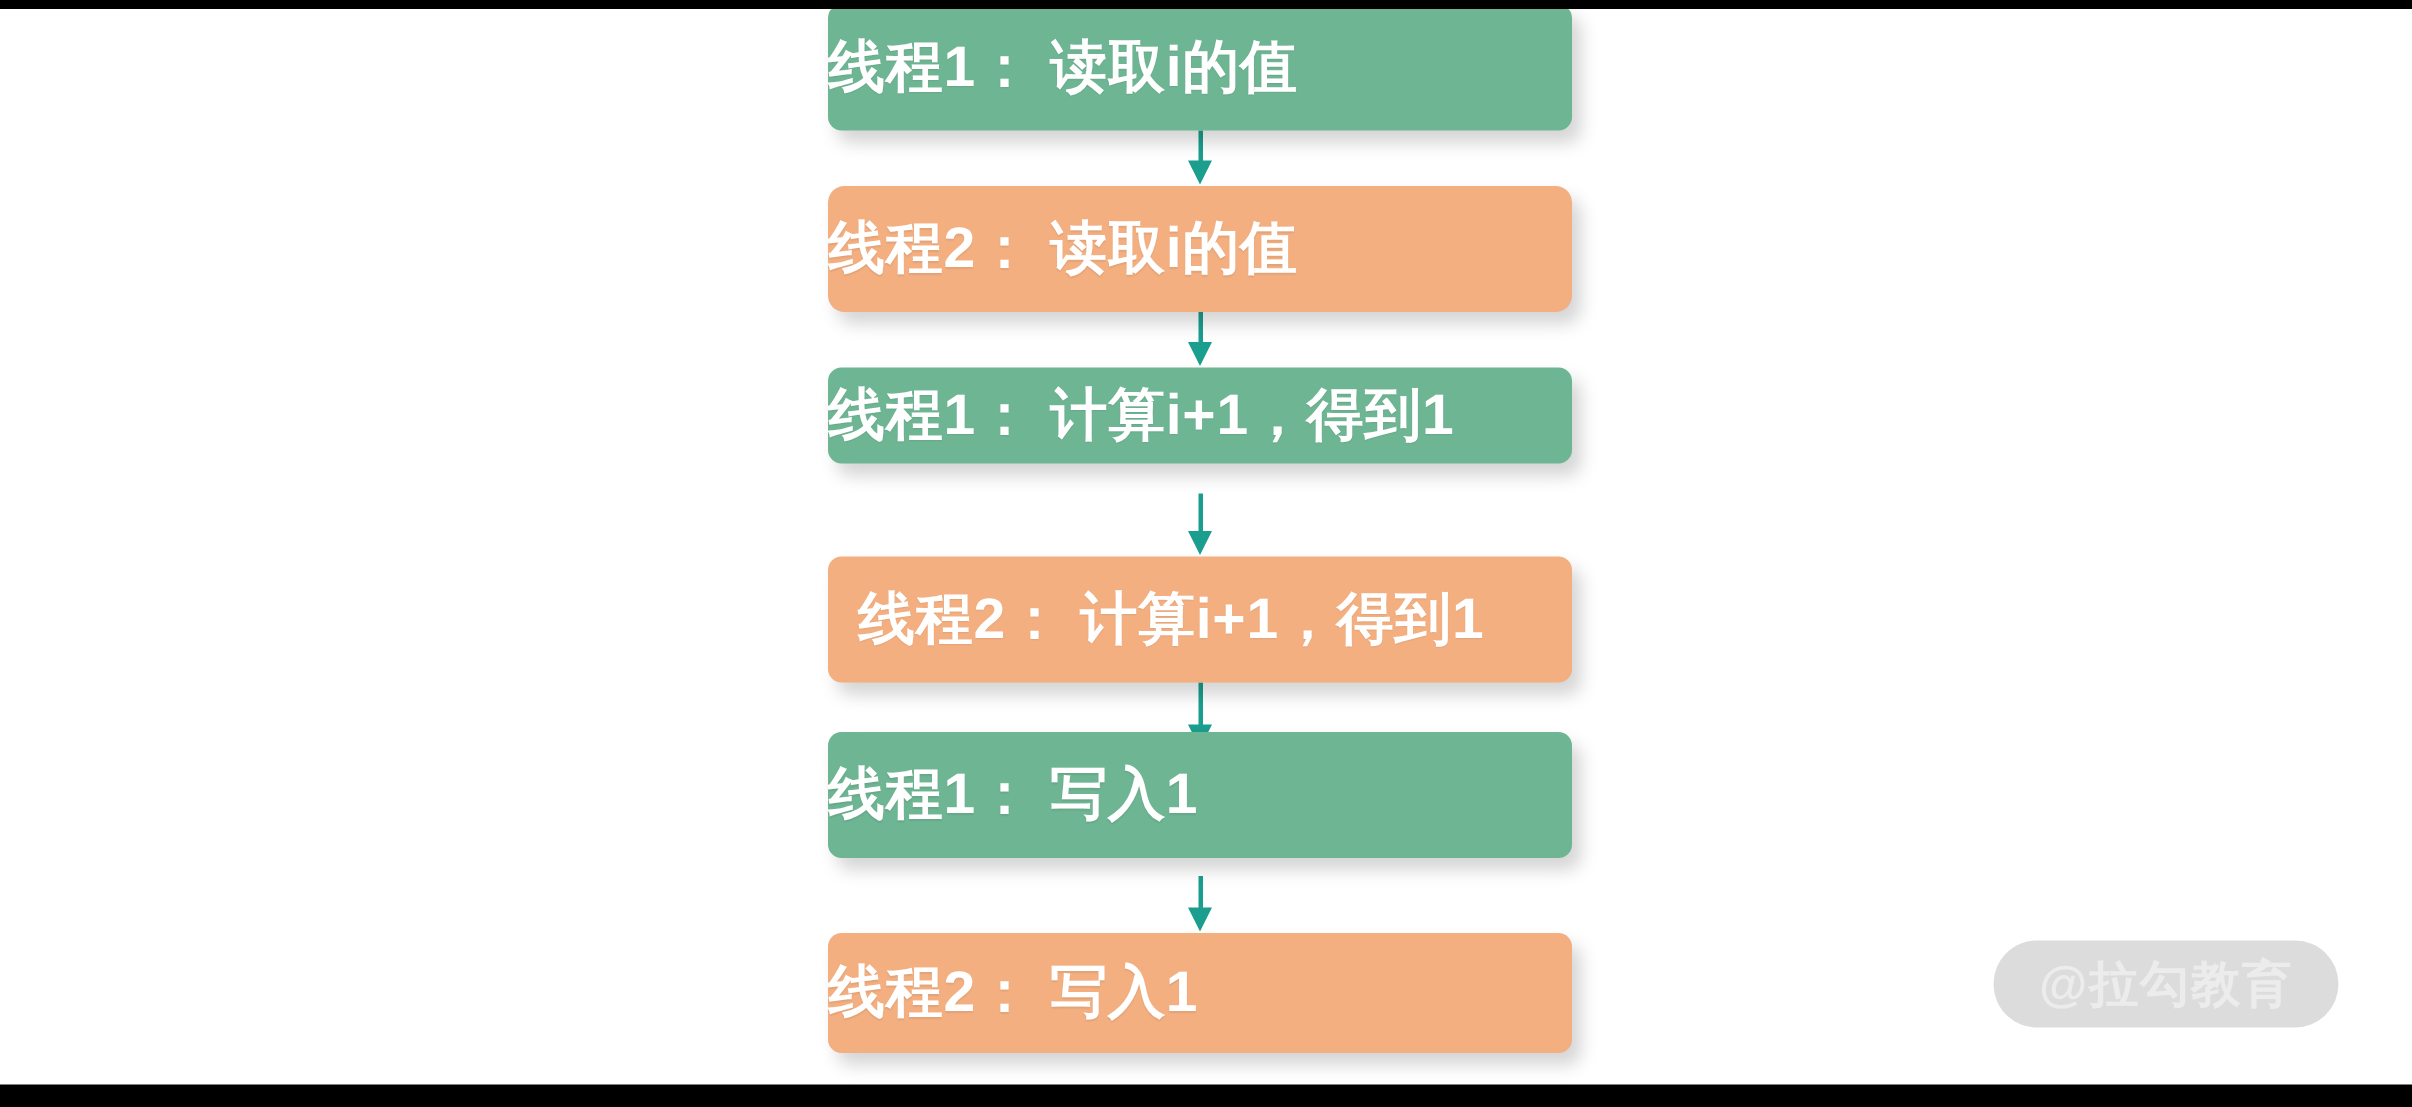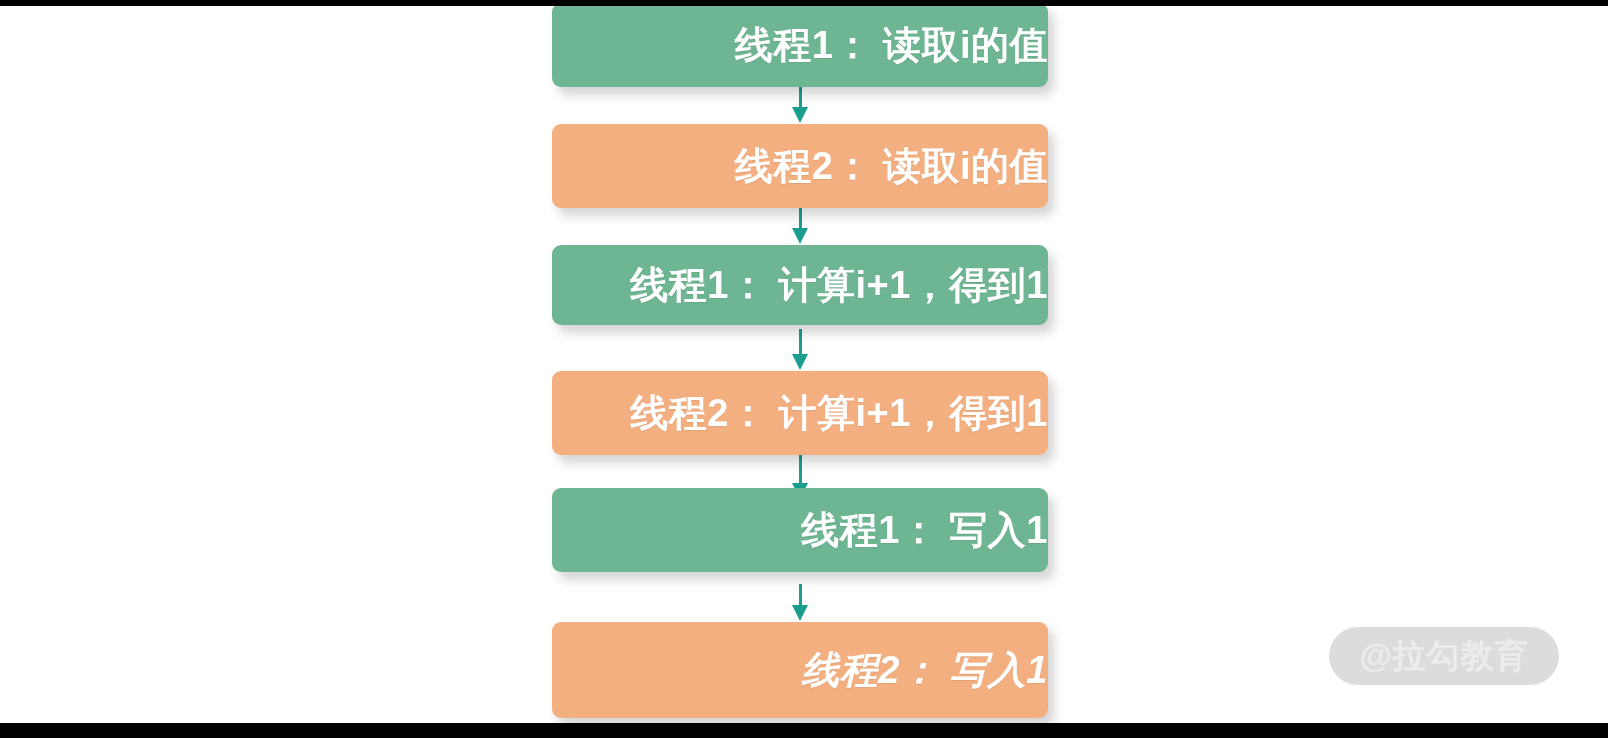--- a/index.html
+++ b/index.html
@@ -38,21 +38,21 @@
   }
 
   .node {
     position: absolute;
     left: 12px;
     width: 496px;
     box-sizing: border-box;
     border-radius: 9px;
     display: flex;
     align-items: center;
-    justify-content: flex-end;
+    justify-content: flex-start;
     color: #ffffff;
     font-size: 38px;
     font-weight: 600;
     letter-spacing: 0.5px;
     line-height: 1;
     text-shadow: 0 1px 1px rgba(0,0,0,0.07);
     box-shadow: 6px 8px 11px rgba(0,0,0,0.17);
   }
 
   .node.green  { background: #6eb593; }
@@ -127,33 +127,33 @@
       <div class="head" style="top: 28px;"></div>
     </div>
     <div class="connector" style="top: 584px; height: 38px;">
       <div class="stem" style="height: 24px;"></div>
       <div class="head" style="top: 21px;"></div>
     </div>
 
     <div class="node green" style="top: 3px; height: 84px;">
       <span>线程1： 读取i的值</span>
     </div>
-    <div class="node orange" style="top: 124px; height: 84px;">
+    <div class="node orange" style="top: 124px; height: 84px; border-radius: 11px;">
       <span>线程2： 读取i的值</span>
     </div>
-    <div class="node green" style="top: 245px; height: 80px;">
+    <div class="node green" style="top: 245px; height: 64px;">
       <span>线程1： 计算i+1，得到1</span>
     </div>
     <div class="node orange" style="top: 371px; height: 84px; padding-left: 20px;">
       <span>线程2： 计算i+1，得到1</span>
     </div>
     <div class="node green" style="top: 488px; height: 84px;">
       <span>线程1： 写入1</span>
     </div>
-    <div class="node orange" style="top: 622px; height: 96px; font-style: italic;">
+    <div class="node orange" style="top: 622px; height: 80px;">
       <span>线程2： 写入1</span>
     </div>
 
   </div>
 
   <div id="watermark">
     <span>@拉勾教育</span>
   </div>
 
   <div class="letterbox bottom"></div>

